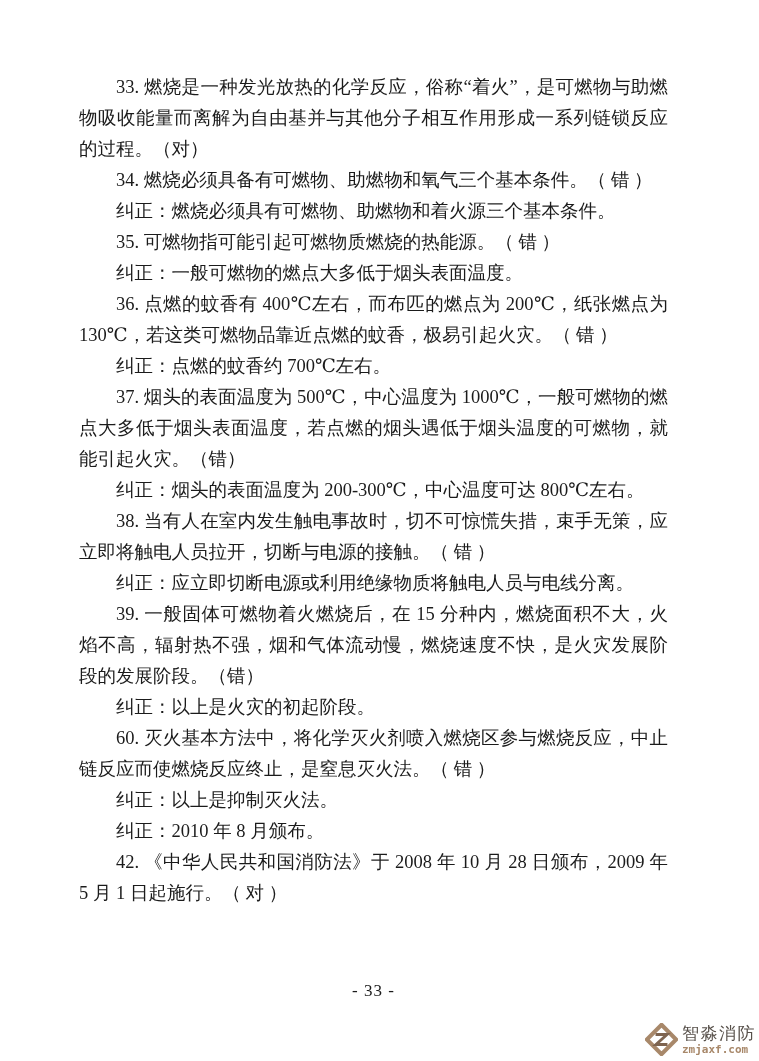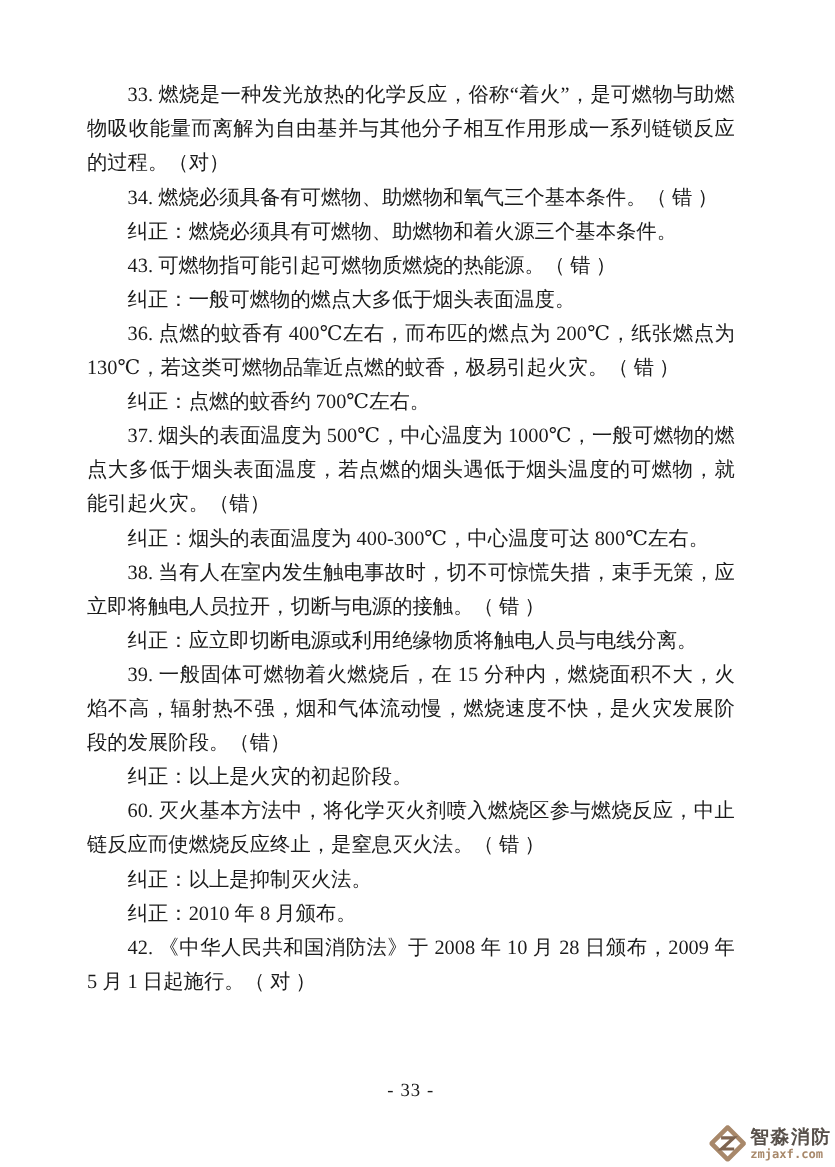--- a/index.html
+++ b/index.html
@@ -55,21 +55,21 @@
   .wm-icon svg {
     display: block;
   }
   .wm-text {
     display: flex;
     flex-direction: column;
     line-height: 1;
   }
   .wm-brand {
     font-family: "Liberation Sans", "DejaVu Sans", sans-serif;
-    font-weight: 700;
+    font-weight: 400;
     font-size: 17px;
     letter-spacing: 1.5px;
     color: var(--wm-brand-color, #57504a);
   }
   .wm-url {
     font-family: "DejaVu Sans Mono", "Liberation Mono", monospace;
     font-weight: 700;
     font-size: 11px;
     margin-top: 2px;
     color: var(--wm-accent, #a8886a);
@@ -77,26 +77,26 @@
 </style>
 </head>
 <body>
 
 <div class="page">
 
   <div class="content">
       <p class="para question">33. 燃烧是一种发光放热的化学反应，俗称“着火”，是可燃物与助燃物吸收能量而离解为自由基并与其他分子相互作用形成一系列链锁反应的过程。（对）</p>
       <p class="para question">34. 燃烧必须具备有可燃物、助燃物和氧气三个基本条件。（ 错 ）</p>
       <p class="para correction">纠正：燃烧必须具有可燃物、助燃物和着火源三个基本条件。</p>
-      <p class="para question">43. 可燃物指可能引起可燃物质燃烧的热能源。（ 错 ）</p>
+      <p class="para question">35. 可燃物指可能引起可燃物质燃烧的热能源。（ 错 ）</p>
       <p class="para correction">纠正：一般可燃物的燃点大多低于烟头表面温度。</p>
       <p class="para question">36. 点燃的蚊香有 400℃左右，而布匹的燃点为 200℃，纸张燃点为 130℃，若这类可燃物品靠近点燃的蚊香，极易引起火灾。（ 错 ）</p>
       <p class="para correction">纠正：点燃的蚊香约 700℃左右。</p>
       <p class="para question">37. 烟头的表面温度为 500℃，中心温度为 1000℃，一般可燃物的燃点大多低于烟头表面温度，若点燃的烟头遇低于烟头温度的可燃物，就能引起火灾。（错）</p>
-      <p class="para correction">纠正：烟头的表面温度为 400-300℃，中心温度可达 800℃左右。</p>
+      <p class="para correction">纠正：烟头的表面温度为 200-300℃，中心温度可达 800℃左右。</p>
       <p class="para question">38. 当有人在室内发生触电事故时，切不可惊慌失措，束手无策，应立即将触电人员拉开，切断与电源的接触。（ 错 ）</p>
       <p class="para correction">纠正：应立即切断电源或利用绝缘物质将触电人员与电线分离。</p>
       <p class="para question">39. 一般固体可燃物着火燃烧后，在 15 分种内，燃烧面积不大，火焰不高，辐射热不强，烟和气体流动慢，燃烧速度不快，是火灾发展阶段的发展阶段。（错）</p>
       <p class="para correction">纠正：以上是火灾的初起阶段。</p>
       <p class="para question">60. 灭火基本方法中，将化学灭火剂喷入燃烧区参与燃烧反应，中止链反应而使燃烧反应终止，是窒息灭火法。（ 错 ）</p>
       <p class="para correction">纠正：以上是抑制灭火法。</p>
       <p class="para correction">纠正：2010 年 8 月颁布。</p>
       <p class="para question">42. 《中华人民共和国消防法》于 2008 年 10 月 28 日颁布，2009 年 5 月 1 日起施行。（ 对 ）</p>
     </div>
 

